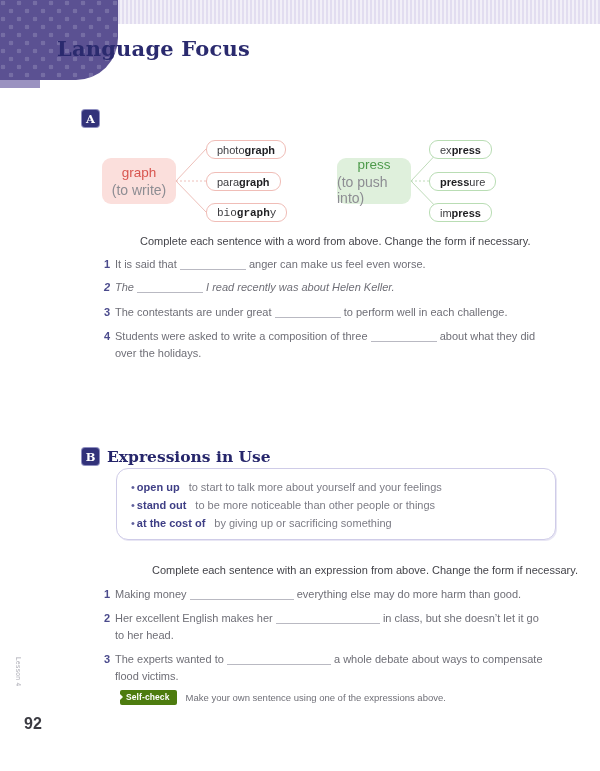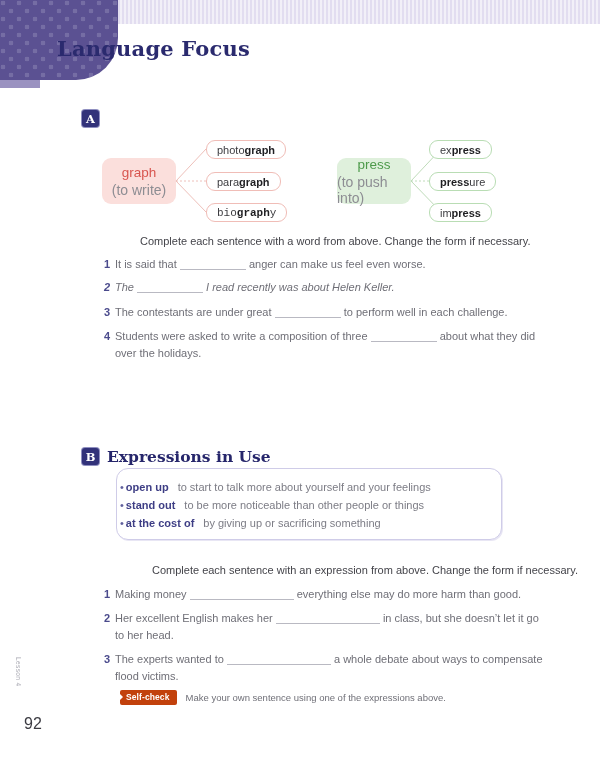--- a/index.html
+++ b/index.html
@@ -97,51 +97,51 @@
   .blank {
     display:inline-block; border-bottom:1px solid #b9b9c2;
     height:12px; vertical-align:-2px;
   }
   .blank.a { width:66px; }
   .blank.b { width:104px; }
   .cont { padding-left:11px; display:block; }
 
   
   #expr-box {
-    position:absolute; left:116px; top:468px; width:386px; height:72px;
+    position:absolute; left:116px; top:468px; width:440px; height:72px;
     border:1px solid #cfcce8; border-radius:12px; background:#ffffff;
-    box-sizing:border-box; padding:9px 0 0 3px;
+    box-sizing:border-box; padding:9px 0 0 14px;
     box-shadow:1px 1px 0 0 #e8e6f4;
   }
   .expr-row { font-size:11px; line-height:18px; color:#7c7c85; white-space:nowrap; }
   .expr-row .dot { color:#5f5f9c; margin-right:2px; }
   .expr-row .term { font-weight:bold; color:#3e3e85; }
   .expr-row .def { margin-left:9px; }
 
   
   #self-check { position:absolute; left:118px; top:690px; display:flex; align-items:center; }
   #sc-flag {
     width:0; height:0; border-top:5px solid transparent; border-bottom:5px solid transparent;
     border-left:5px solid #ffffff; margin-right:-3px; position:relative; z-index:2;
   }
   #sc-badge {
-    background:#c2410c; color:#ffffff; font-size:8.5px; font-weight:bold;
+    background:#4d7c0f; color:#ffffff; font-size:8.5px; font-weight:bold;
     padding:2px 7px 2.5px 6px; border-radius:2px; letter-spacing:0.1px;
   }
   #sc-text { font-size:9.5px; color:#6f6f77; margin-left:9px; white-space:nowrap; }
 
   
   #lesson-tag {
     position:absolute; left:22px; top:657px;
     font-size:6.5px; color:#a9a9b2; letter-spacing:0.4px;
     transform:rotate(90deg); transform-origin:left top; white-space:nowrap;
   }
   #page-num {
     position:absolute; left:24px; top:715px;
-    font-size:16px; color:#3b3b42;
+    font-size:16px; color:#3b3b42;font-weight:bold;
   }
 </style>
 </head>
 <body>
 
 <div id="corner-shadow"></div>
 <div id="top-band"></div>
 <div id="page-sheet"></div>
 <div id="corner-block"></div>
 

